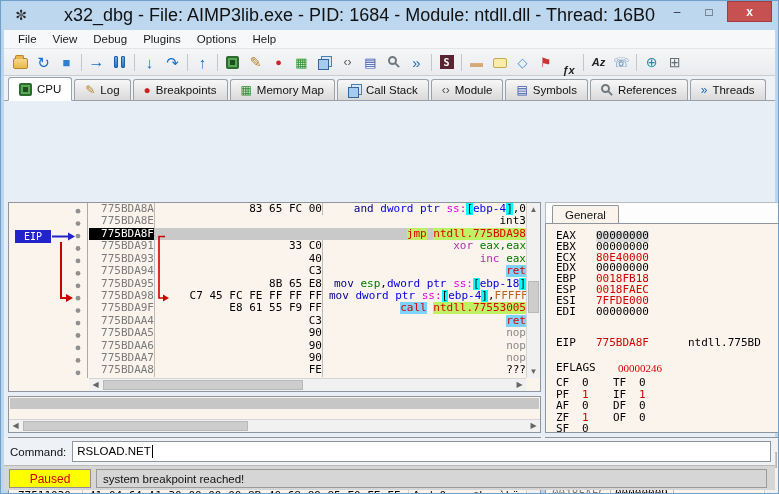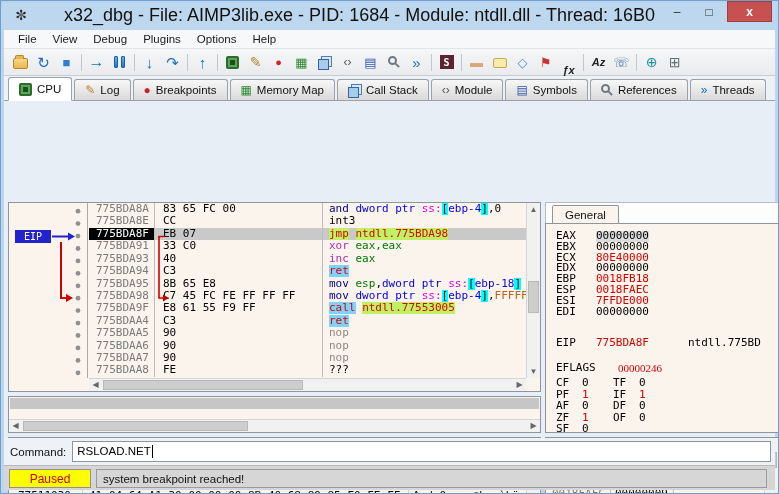--- a/index.html
+++ b/index.html
@@ -38,21 +38,21 @@
   .tab .tglyph{font-size:12px;line-height:1;}
   
   .client{position:absolute;left:3px;right:3px;top:100px;height:366px;background:#e8eef6;}
   .panel{position:absolute;background:#fbf4ec;border:1px solid #8e959c;}
   
   #disasm{left:4px;top:101px;width:533px;height:190px;}
   .gutter{position:absolute;left:0;top:0;bottom:13px;width:79px;background:#fbf4ec;border-right:1px solid #a9a9a9;}
   .eip-box{position:absolute;left:6px;top:27px;width:36px;height:13px;background:#2323cc;color:#fff;
            font:10px/13px "DejaVu Sans Mono",monospace;text-align:center;}
   .disrows{position:absolute;left:80px;top:0;right:14px;bottom:13px;overflow:hidden;}
-  .drow{height:12.43px;display:flex;font:11px/12.4px "DejaVu Sans Mono",monospace;white-space:pre;}
+  .drow{height:12.43px;display:flex;font:11px/12.4px "DejaVu Sans Mono",monospace;white-space:pre;text-align:right;}
   .c-addr{width:66px;padding-left:7px;color:#7a7a7a;border-right:1px solid #bdbdbd;}
   .c-bytes{width:168px;padding-left:8px;color:#000;border-right:1px solid #bdbdbd;overflow:hidden;}
   .c-instr{flex:1;padding-left:6px;overflow:hidden;}
   .drow.sel{background:#c9c9c9;}
   .drow.sel .c-addr{background:#000;color:#fff;}
   .t-mn{color:#00008b}.t-mg{color:#b030b0}.t-kw{color:#0000e0}.t-seg{color:#e000e0}
   .t-brk{color:#000;background:#00ffff}.t-ib{color:#0000e0}.t-bk{color:#000}
   .t-no{color:#b86420}.t-gy{color:#888}.t-reg{color:#007800}
   .t-jy{color:#e00000;background:#bef264}.t-cy{color:#e00000;background:#7dd3fc}.t-sp{}
   
@@ -314,22 +314,22 @@
             </g>
           <line x1="43" y1="33.5" x2="60" y2="33.5" stroke="#2323cc" stroke-width="2"></line>
           <polygon points="59,29.5 66,33.5 59,37.5" fill="#2323cc"></polygon>
           <path d="M52,39 L52,95 L58,95" stroke="#cc0000" stroke-width="2" fill="none"></path>
           <polygon points="57,91 64,95 57,99" fill="#cc0000"></polygon>
         </svg>
         <div class="eip-box">EIP</div>
       </div>
       <div class="disrows" id="disrows">
           <div class="drow"><span class="c-addr">775BDA8A</span><span class="c-bytes">83 65 FC 00</span><span class="c-instr"><span class="t-mn">and </span><span class="t-kw">dword ptr </span><span class="t-seg">ss:</span><span class="t-brk">[</span><span class="t-ib">ebp-4</span><span class="t-brk">]</span><span class="t-bk">,0</span></span></div>
-          <div class="drow"><span class="c-addr">775BDA8E</span><span class="c-bytes">CC</span><span class="c-instr"><span class="t-bk">int3</span></span></div>
-          <div class="drow sel"><span class="c-addr">775BDA8F</span><span class="c-bytes">EB 07</span><span class="c-instr"><span class="t-jy">jmp</span><span class="t-sp"> </span><span class="t-jy">ntdll.775BDA98</span></span></div>
+          <div class="drow"><span class="c-addr">775BDA8E</span><span class="c-instr"><span class="t-bk">int3</span></span></div>
+          <div class="drow sel"><span class="c-addr">775BDA8F</span><span class="c-instr"><span class="t-jy">jmp</span><span class="t-sp"> </span><span class="t-jy">ntdll.775BDA98</span></span></div>
           <div class="drow"><span class="c-addr">775BDA91</span><span class="c-bytes">33 C0</span><span class="c-instr"><span class="t-mg">xor </span><span class="t-reg">eax,eax</span></span></div>
           <div class="drow"><span class="c-addr">775BDA93</span><span class="c-bytes">40</span><span class="c-instr"><span class="t-mg">inc </span><span class="t-reg">eax</span></span></div>
           <div class="drow"><span class="c-addr">775BDA94</span><span class="c-bytes">C3</span><span class="c-instr"><span class="t-cy">ret</span></span></div>
           <div class="drow"><span class="c-addr">775BDA95</span><span class="c-bytes">8B 65 E8</span><span class="c-instr"><span class="t-mn">mov </span><span class="t-reg">esp</span><span class="t-bk">,</span><span class="t-kw">dword ptr </span><span class="t-seg">ss:</span><span class="t-brk">[</span><span class="t-ib">ebp-18</span><span class="t-brk">]</span></span></div>
           <div class="drow"><span class="c-addr">775BDA98</span><span class="c-bytes">C7 45 FC FE FF FF FF</span><span class="c-instr"><span class="t-mn">mov </span><span class="t-kw">dword ptr </span><span class="t-seg">ss:</span><span class="t-brk">[</span><span class="t-ib">ebp-4</span><span class="t-brk">]</span><span class="t-bk">,</span><span class="t-no">FFFFFFFE</span></span></div>
           <div class="drow"><span class="c-addr">775BDA9F</span><span class="c-bytes">E8 61 55 F9 FF</span><span class="c-instr"><span class="t-cy">call</span><span class="t-sp"> </span><span class="t-jy">ntdll.77553005</span></span></div>
           <div class="drow"><span class="c-addr">775BDAA4</span><span class="c-bytes">C3</span><span class="c-instr"><span class="t-cy">ret</span></span></div>
           <div class="drow"><span class="c-addr">775BDAA5</span><span class="c-bytes">90</span><span class="c-instr"><span class="t-gy">nop</span></span></div>
           <div class="drow"><span class="c-addr">775BDAA6</span><span class="c-bytes">90</span><span class="c-instr"><span class="t-gy">nop</span></span></div>
           <div class="drow"><span class="c-addr">775BDAA7</span><span class="c-bytes">90</span><span class="c-instr"><span class="t-gy">nop</span></span></div>

